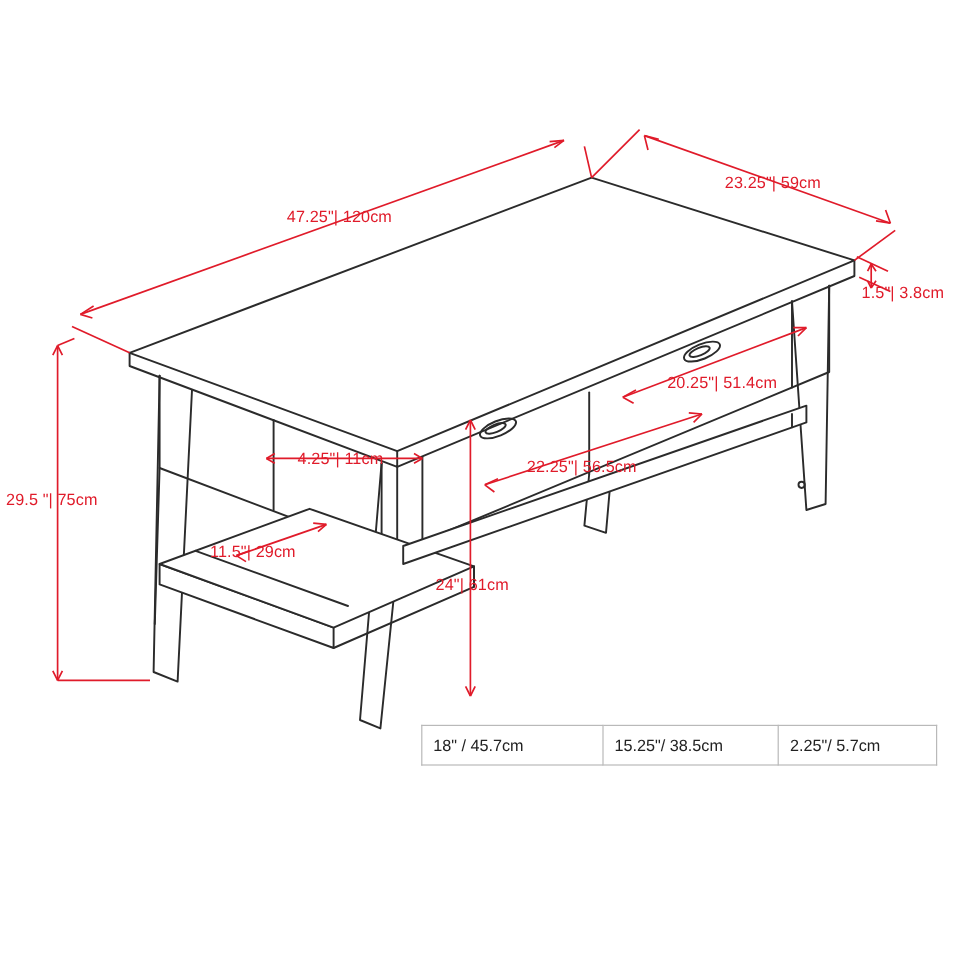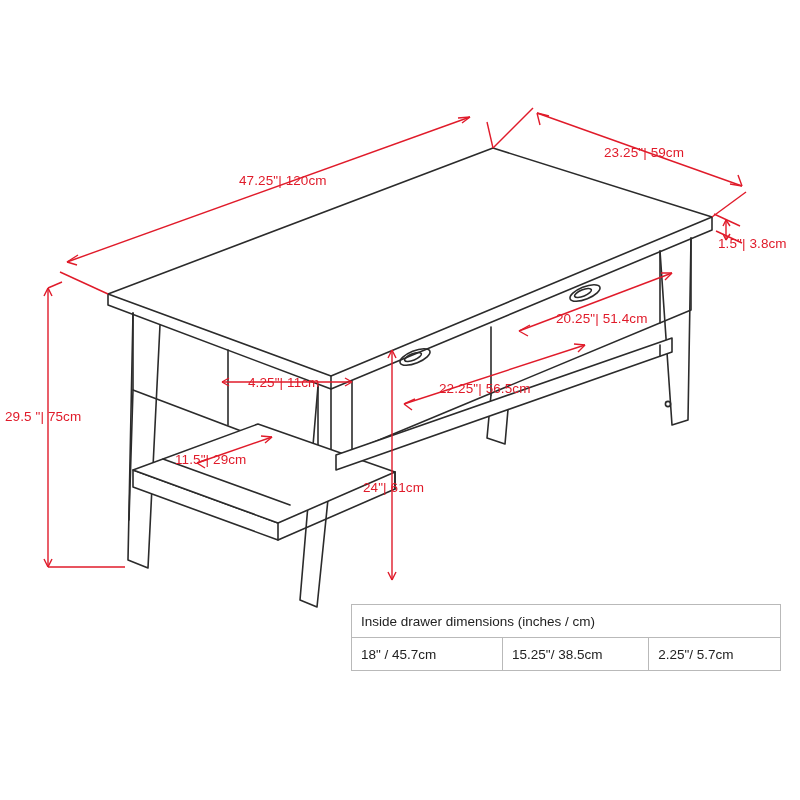--- a/index.html
+++ b/index.html
@@ -161,23 +161,20 @@
   <div class="dim-label" style="left:556px; top:311px;">20.25"| 51.4cm</div>
   <div class="dim-label" style="left:248px; top:375px;">4.25"| 11cm</div>
   <div class="dim-label" style="left:439px; top:381px;">22.25"| 56.5cm</div>
   <div class="dim-label" style="left:175px; top:452px;">11.5"| 29cm</div>
   <div class="dim-label" style="left:363px; top:480px;">24"| 61cm</div>
   <div class="dim-label" style="left:5px; top:409px;">29.5 "| 75cm</div>
 
   <table id="spec-table">
     <tbody>
       <tr>
-        <td class="title-cell" colspan="3">Inside drawer dimensions (inches / cm)</td>
-      </tr>
-      <tr>
         <td class="col-w">18"  / 45.7cm</td>
         <td class="col-d">15.25"/ 38.5cm</td>
         <td class="col-h">2.25"/ 5.7cm</td>
       </tr>
     </tbody>
   </table>
 
 </div>
 
 </body></html>

